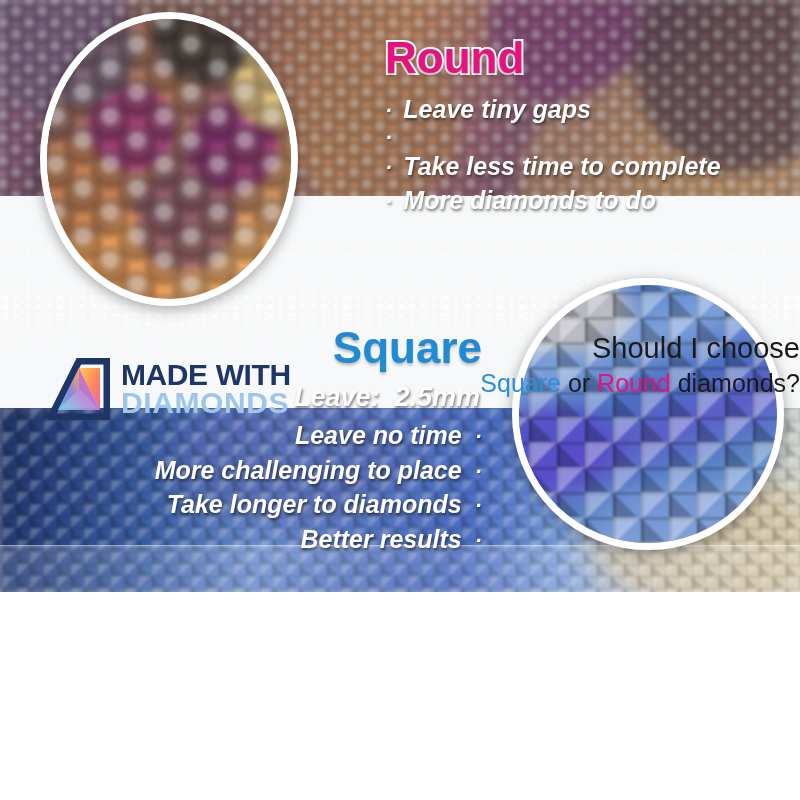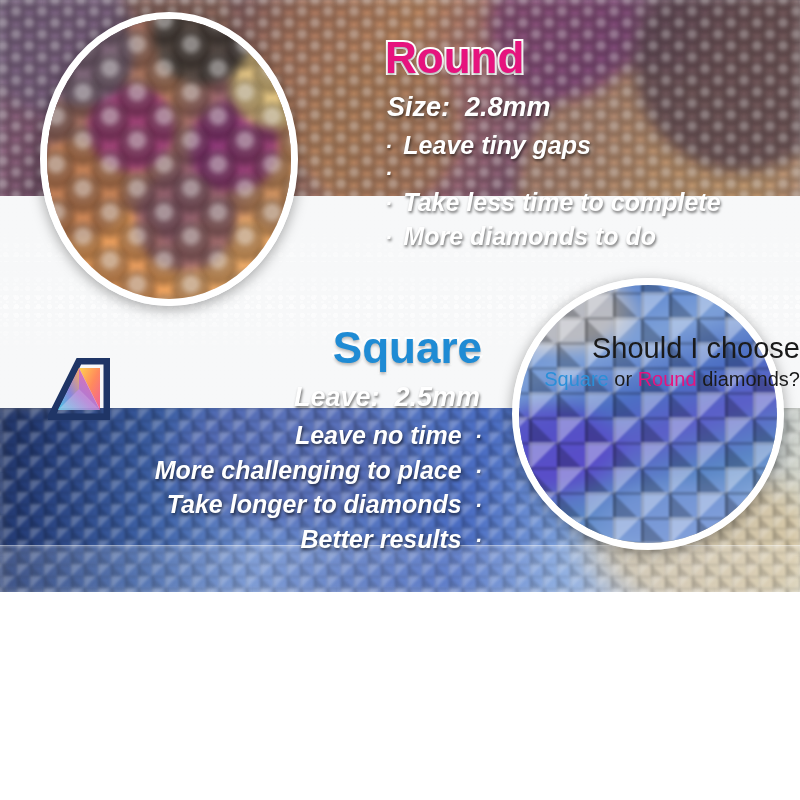--- a/index.html
+++ b/index.html
@@ -364,21 +364,21 @@
     width: 420px;
     text-align: right;
     z-index: 6;
     color: #1a1a1a;
   }
   .question-line1 {
     font-size: 29px;
     line-height: 1.28;
   }
   .question-line2 {
-    font-size: 20px;
+    font-size: 25px;
     line-height: 1.28;
   }
   .q-square { color: #2b8fd8; }
   .q-round  { color: #e6137e; }
 </style>
 </head>
 <body>
 
 <div class="infographic">
 
@@ -412,21 +412,20 @@
   </div>
 
   <div class="magnifier magnifier-square">
     <div class="mag-square-fill"></div>
     <div class="mag-square-beads"></div>
     <div class="mag-square-beads offset"></div>
   </div>
 
   <div class="round-text">
     <div class="heading heading-round">Round</div>
-    <div class="size-line">Size:  2.8mm</div>
     <ul class="feature-list">
       <li>
         <span class="bullet-dot">·</span>
         <span>Leave tiny gaps</span>
       </li>
       <li>
         <span class="bullet-dot">·</span>
       </li>
       <li>
         <span class="bullet-dot">·</span>
@@ -482,20 +481,24 @@
             <stop offset="1" stop-color="#ffb056"></stop>
           </linearGradient>
         </defs>
         <path d="M31 3 L59 3 L59 59 L3 59 Z" fill="none" stroke="#1f3566" stroke-width="7" stroke-linejoin="miter"></path>
         <path d="M31 10 L52 10 L52 52 Z" fill="url(#gA)"></path>
         <path d="M31 10 L52 52 L10 52 Z" fill="url(#gB)" opacity="0.92"></path>
         <path d="M31 10 L10 52 L31 31 Z" fill="url(#gC)" opacity="0.9"></path>
         <path d="M10 52 L31 31 L52 52 Z" fill="#ffffff" opacity="0.16"></path>
       </svg>
     </span>
+    <span class="logo-words">
+      <span class="logo-made">MADE WITH</span>
+      <span class="logo-diamonds">DIAMONDS</span>
+    </span>
   </div>
 
   <div class="question">
     <div class="question-line1">Should I choose</div>
     <div class="question-line2">
       <span class="q-square">Square</span><span> or </span><span class="q-round">Round</span><span> diamonds?</span>
     </div>
   </div>
 
 </div>

